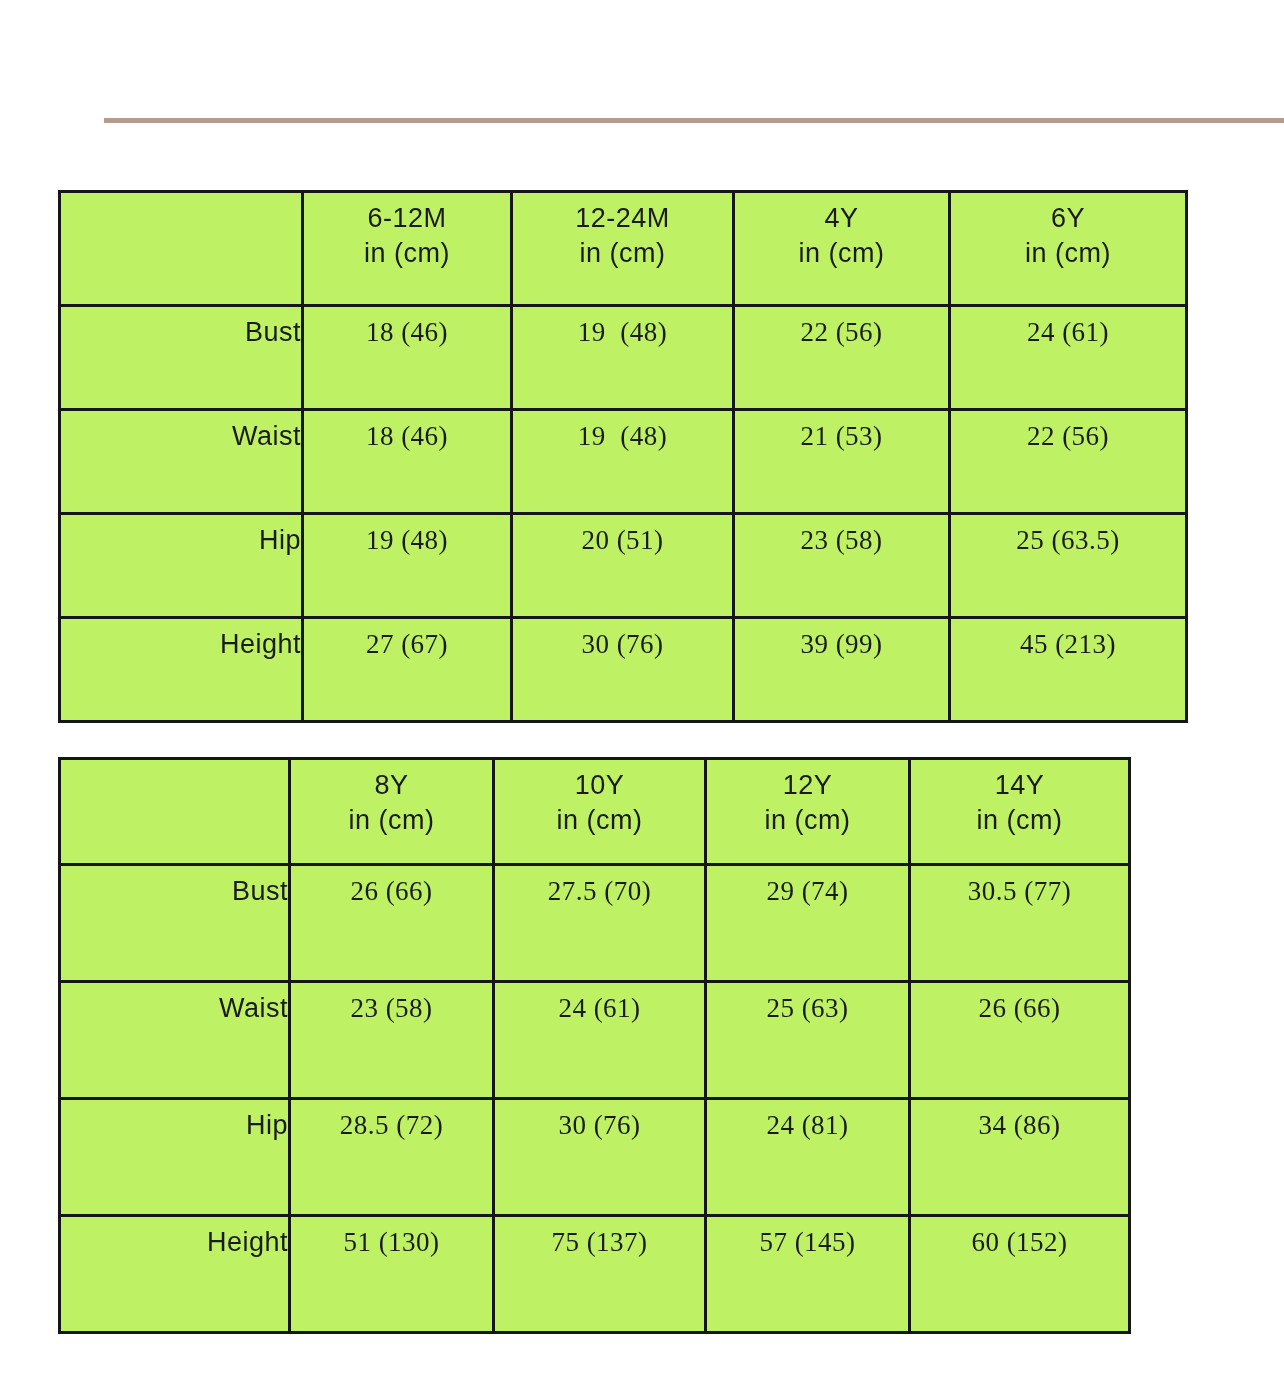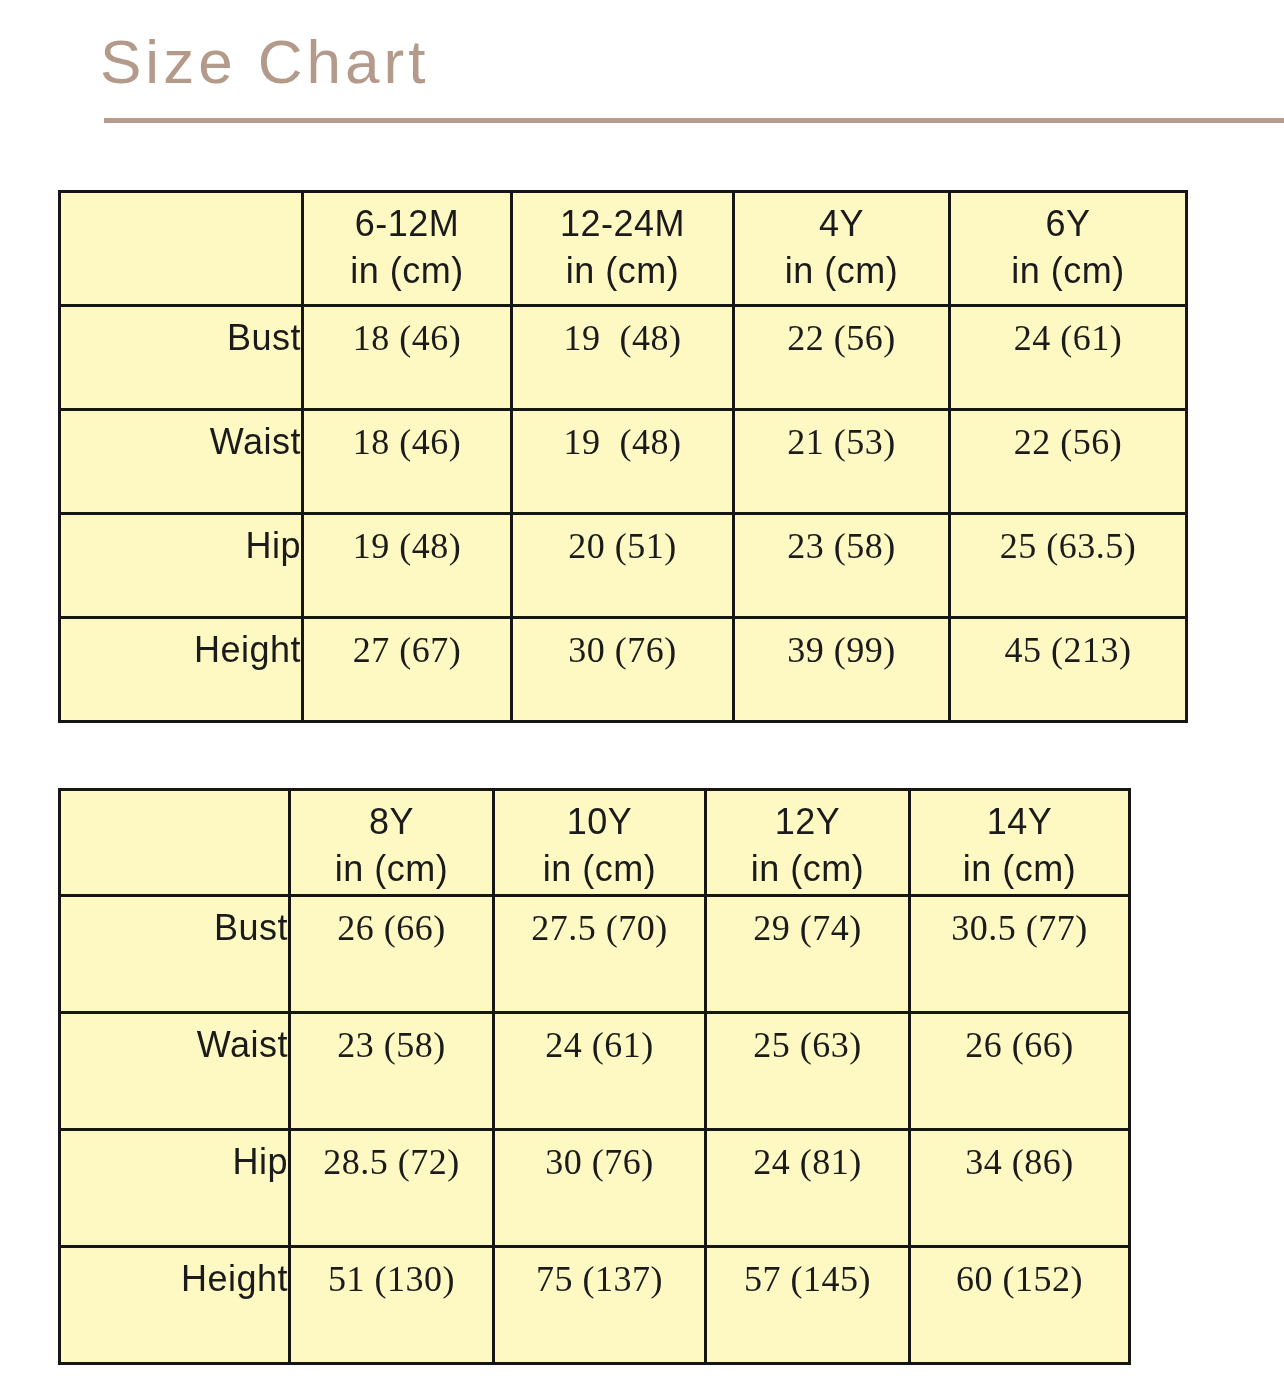--- a/index.html
+++ b/index.html
@@ -29,27 +29,27 @@
     height: 5px;
     background: #b79b8f;
   }
   table.t {
     position: absolute;
     border-collapse: collapse;
     table-layout: fixed;
     color: #1b1b1b;
   }
   table.t1 { left: 58px; top: 190px; width: 1127px; }
-  table.t2 { left: 58px; top: 788px; width: 1070px; }
+  table.t2 { left: 58px; top: 757px; width: 1070px; }
   .t th, .t td {
     border: 3px solid #161616;
     vertical-align: top;
     font-weight: 400;
-    font-size: 36px;
-    background: #fef9c3;
+    font-size: 27px;
+    background: #bef264;
   }
   .t th {
     text-align: center;
     padding-top: 8px;
     line-height: 1.3;
     letter-spacing: 0.5px;
   }
   .t1 thead tr { height: 114px; }
   .t1 tbody tr { height: 104px; }
   .t2 thead tr { height: 106px; }
@@ -66,21 +66,20 @@
     letter-spacing: 0.5px;
     font-family: Liberation Serif, serif;
   }
   .sz, .un { display: block; }
 </style>
 </head>
 <body>
 
 <div class="page">
 
-  <h1 class="title">Size Chart</h1>
   <div class="rule"></div>
 
   <table class="t t1">
     <colgroup>
       <col style="width:243px">
         <col style="width:209px">
         <col style="width:222px">
         <col style="width:216px">
         <col style="width:237px">
     </colgroup>

